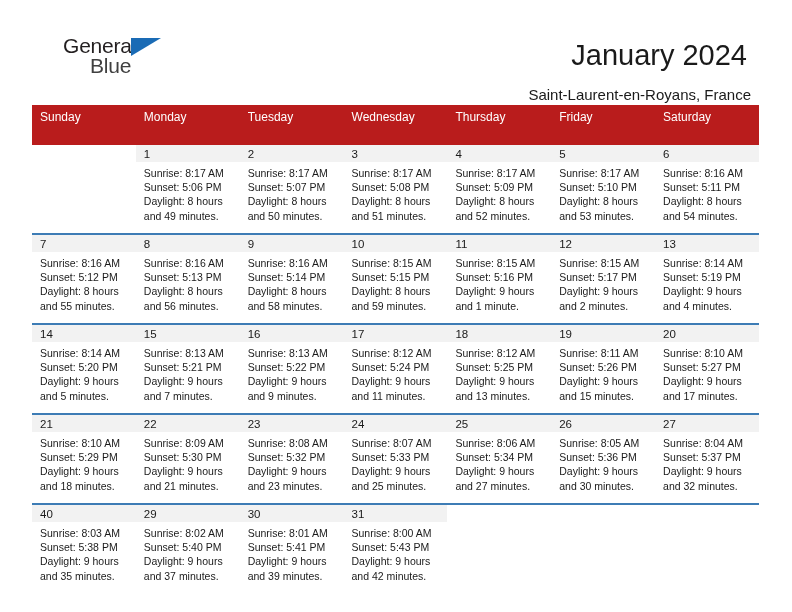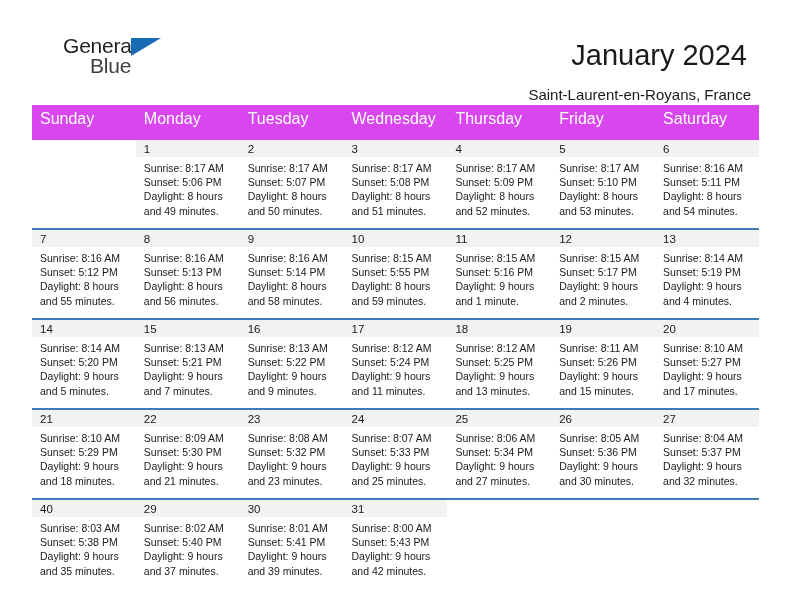--- a/index.html
+++ b/index.html
@@ -89,26 +89,26 @@
   
   .calendar {
     position: absolute;
     left: 32px;
     top: 105px;
     width: 727px;
     border-collapse: collapse;
     table-layout: fixed;
   }
   .calendar th {
-    background: #d946ef;
+    background: #b91c1c;
     color: #ffffff;
-    font-size: 16px;
+    font-size: 12px;
     font-weight: normal;
     text-align: left;
-    padding: 5px 0 12px 8px;
+    padding: 5px 0 21px 8px;
     height: 13px;
     vertical-align: middle;
   }
   .weekrow > td {
     padding: 0;
     vertical-align: top;
     border-top: 2px solid #3d7cb5;
   }
   .weekrow.first > td {
     border-top: none;
@@ -278,21 +278,21 @@
                 <div>Daylight: 8 hours</div>
                 <div>and 58 minutes.</div>
               </div>
             </div>
           </td>
           <td>
             <div class="cell">
               <div class="daynum">10</div>
               <div class="info">
                 <div>Sunrise: 8:15 AM</div>
-                <div>Sunset: 5:55 PM</div>
+                <div>Sunset: 5:15 PM</div>
                 <div>Daylight: 8 hours</div>
                 <div>and 59 minutes.</div>
               </div>
             </div>
           </td>
           <td>
             <div class="cell">
               <div class="daynum">11</div>
               <div class="info">
                 <div>Sunrise: 8:15 AM</div>

